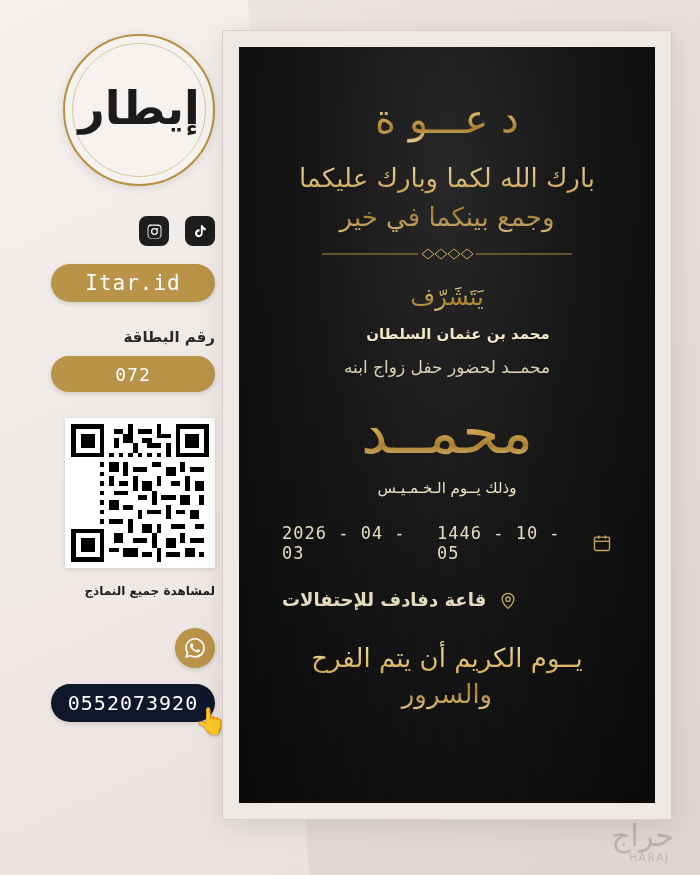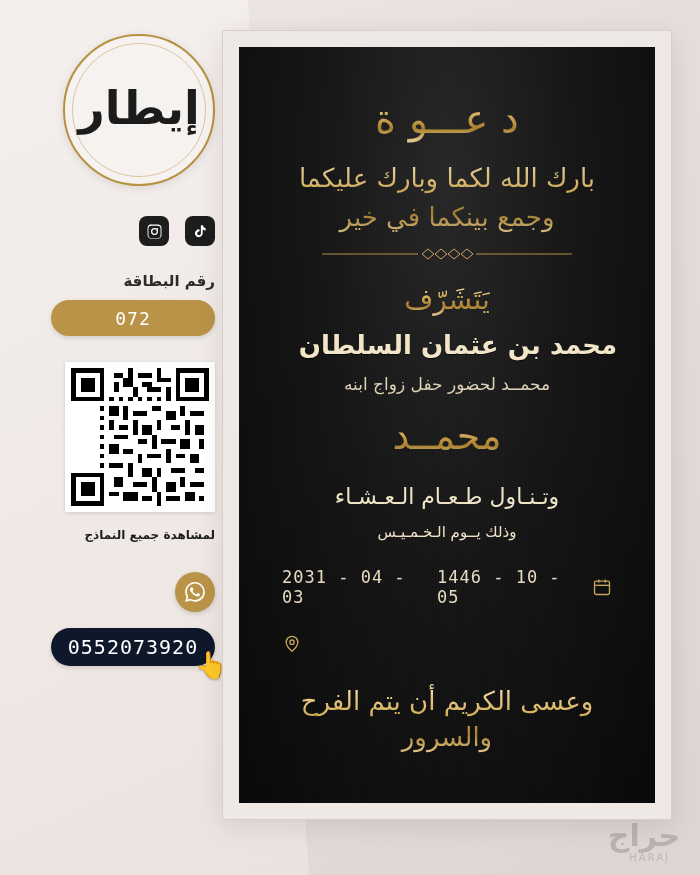--- a/index.html
+++ b/index.html
@@ -206,45 +206,45 @@
 
   .divider {
     margin-top: 10px;
     width: 250px; height: 14px;
     display: flex; align-items: center; justify-content: center;
   }
   .divider svg { width: 100%; height: 100%; }
 
   .t-yatasharraf {
     margin-top: 22px;
-    font-size: 28px;
+    font-size: 24px;
     letter-spacing: 4px;
   }
 
   .t-host {
     margin-top: 14px;
-    font-size: 26px;
+    font-size: 15px;
     font-weight: 700;
     color: #f3e6c8;
     direction: rtl;
     text-shadow: 0 1px 0 rgba(0,0,0,0.6);
     margin-left: 22px;
   }
 
   .t-invite-line {
     margin-top: 14px;
     font-size: 17px;
     color: #ded2b6;
     direction: rtl;
     letter-spacing: 0.5px;
   }
 
   .t-groom {
     margin-top: 22px;
-    font-size: 38px;
+    font-size: 60px;
     line-height: 1.1;
     letter-spacing: 2px;
     font-weight: 400;
   }
 
   .t-dinner {
     margin-top: 26px;
     font-size: 22px;
     letter-spacing: 5px;
     color: #efe4c6;
@@ -288,27 +288,27 @@
     margin-top: 30px;
     font-size: 26px;
     line-height: 1.4;
     text-align: center;
     max-width: 340px;
   }
 
   
   .watermark {
     position: absolute;
-    right: 20px; bottom: 22px;
+    right: 26px; bottom: 22px;
     font-size: 30px;
     color: rgba(120,110,108,0.35);
     direction: rtl;
     letter-spacing: 3px;
     z-index: 4;
-    font-weight: 700;
+    font-weight: 400;
   }
   .wm-sub {
     position: absolute;
     right: 30px; bottom: 12px;
     font-size: 10px;
     color: rgba(120,110,108,0.30);
     letter-spacing: 2px;
     z-index: 4;
   }
 </style>
@@ -329,20 +329,21 @@
         <path d="M12 2.2c3.2 0 3.6 0 4.9.07 1.17.05 1.8.25 2.23.41.56.22.96.48 1.38.9.42.42.68.82.9 1.38.16.42.36 1.06.41 2.23.06 1.27.07 1.65.07 4.86s0 3.59-.07 4.86c-.05 1.17-.25 1.8-.41 2.23-.22.56-.48.96-.9 1.38-.42.42-.82.68-1.38.9-.42.16-1.06.36-2.23.41-1.27.06-1.65.07-4.86.07s-3.59 0-4.86-.07c-1.17-.05-1.8-.25-2.23-.41-.56-.22-.96-.48-1.38-.9-.42-.42-.68-.82-.9-1.38-.16-.42-.36-1.06-.41-2.23C2.2 15.6 2.2 15.2 2.2 12s0-3.59.07-4.86c.05-1.17.25-1.8.41-2.23.22-.56.48-.96.9-1.38.42-.42.82-.68 1.38-.9.42-.16 1.06-.36 2.23-.41C8.45 2.2 8.83 2.2 12 2.2zm0 1.8c-3.14 0-3.5.01-4.74.07-.9.04-1.38.19-1.7.32-.43.17-.73.36-1.05.68-.32.32-.51.62-.68 1.05-.13.32-.28.8-.32 1.7-.06 1.24-.07 1.6-.07 4.74s.01 3.5.07 4.74c.04.9.19 1.38.32 1.7.17.43.36.73.68 1.05.32.32.62.51 1.05.68.32.13.8.28 1.7.32 1.24.06 1.6.07 4.74.07s3.5-.01 4.74-.07c.9-.04 1.38-.19 1.7-.32.43-.17.73-.36 1.05-.68.32-.32.51-.62.68-1.05.13-.32.28-.8.32-1.7.06-1.24.07-1.6.07-4.74s-.01-3.5-.07-4.74c-.04-.9-.19-1.38-.32-1.7a2.9 2.9 0 00-.68-1.05 2.9 2.9 0 00-1.05-.68c-.32-.13-.8-.28-1.7-.32C15.5 4.01 15.14 4 12 4zm0 3.06a4.94 4.94 0 110 9.88 4.94 4.94 0 010-9.88zm0 1.8a3.14 3.14 0 100 6.28 3.14 3.14 0 000-6.28zm5.15-.6a1.15 1.15 0 11-2.3 0 1.15 1.15 0 012.3 0z"></path>
       </svg>
     </div>
     <div class="social-badge">
       <svg viewBox="0 0 24 24" aria-hidden="true">
         <path d="M16.6 5.82A4.28 4.28 0 0115.4 3h-2.9v11.6a2.6 2.6 0 11-1.9-2.5V9.1a5.5 5.5 0 104.5 5.4V9.1a7.15 7.15 0 004.2 1.35V7.5a4.28 4.28 0 01-2.7-1.68z"></path>
       </svg>
     </div>
   </div>
 
+  <div class="handle-pill">Itar.id</div>
 
   <div class="card-no-label">رقم البطاقة</div>
   <div class="card-no-pill">072</div>
 
   <div class="qr-box">
     <svg viewBox="0 0 29 29" shape-rendering="crispEdges" aria-hidden="true">
       <rect width="29" height="29" fill="#ffffff"></rect>
       <g fill="#000000">
 
         <rect x="0" y="0" width="7" height="1"></rect>
@@ -474,44 +475,44 @@
     </div>
 
     <div class="t-yatasharraf gold">يَتَشَرّف</div>
 
     <div class="t-host">محمد بن عثمان السلطان</div>
 
     <div class="t-invite-line">محمــد لحضور حفل زواج ابنه</div>
 
     <div class="t-groom gold">محمــد</div>
 
-    <div class="t-dinner">وتـنـاول طـعـام الـعـشـاء</div>
     <div class="t-day">وذلك يــوم الـخـمـيـس</div>
 
     <div class="info-row">
       <span class="info-icon">
         <svg viewBox="0 0 24 24" aria-hidden="true">
           <rect x="3" y="5" width="18" height="16" rx="2"></rect>
           <line x1="3" y1="10" x2="21" y2="10"></line>
           <line x1="8" y1="3" x2="8" y2="7"></line>
           <line x1="16" y1="3" x2="16" y2="7"></line>
         </svg>
       </span>
       <span class="info-text">1446 - 10 - 05</span>
-      <span class="info-text">2031 - 04 - 03</span>
+      <span class="info-text">2026 - 04 - 03</span>
     </div>
 
     <div class="info-row venue">
       <span class="info-icon">
         <svg viewBox="0 0 24 24" aria-hidden="true">
           <path d="M12 22s7-6.3 7-11a7 7 0 10-14 0c0 4.7 7 11 7 11z"></path>
           <circle cx="12" cy="11" r="2.6"></circle>
         </svg>
       </span>
+      <span class="info-text">قاعة دفادف للإحتفالات</span>
     </div>
 
-    <div class="t-closing gold">وعسى الكريم أن يتم الفرح والسرور</div>
+    <div class="t-closing gold">يــوم الكريم أن يتم الفرح والسرور</div>
 
   </div>
 </div>
 
 <div class="watermark">حراج</div>
 <div class="wm-sub">HARAJ</div>
 
 </body></html>

